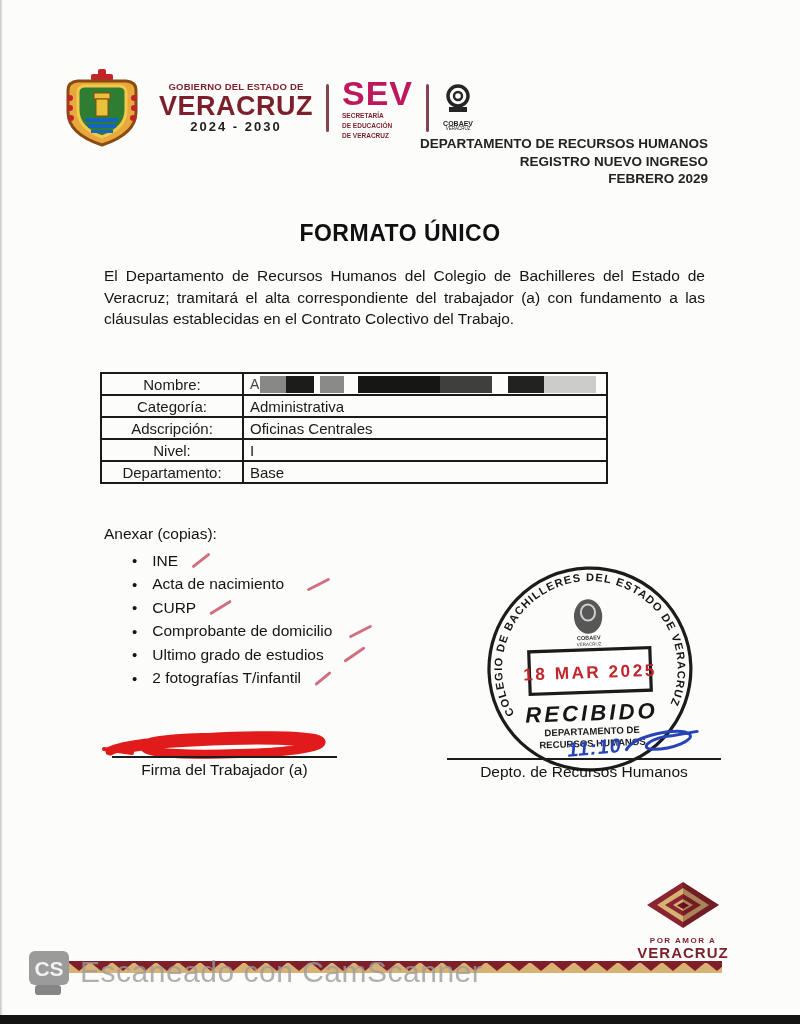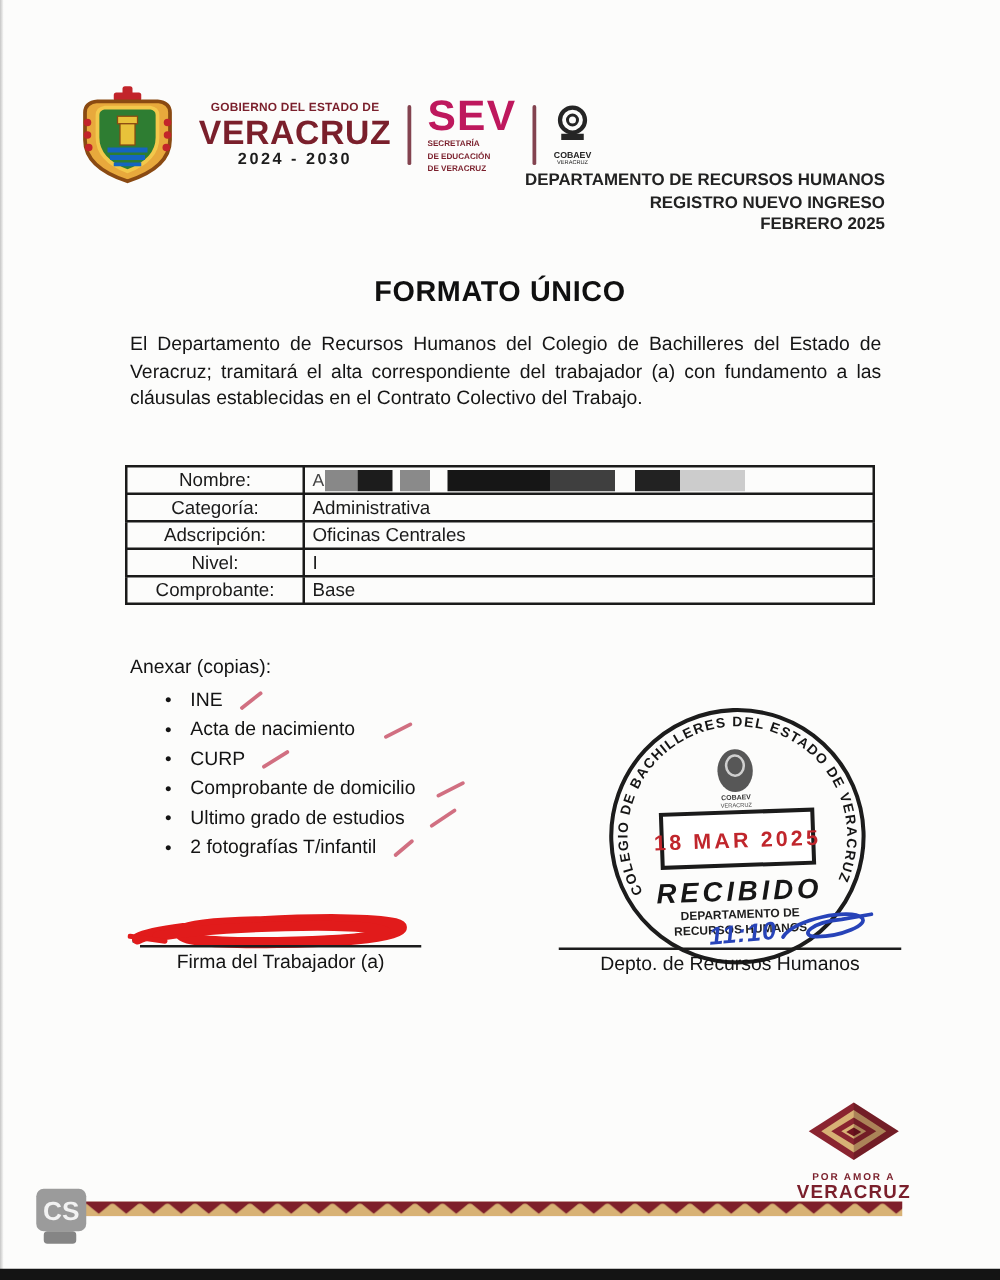--- a/index.html
+++ b/index.html
@@ -26,21 +26,21 @@
   .dept-block{position:absolute;right:92px;top:135px;text-align:right;
               font-size:13.5px;font-weight:bold;line-height:17.5px;color:#222;}
 
   
   .doc-title{position:absolute;left:0;top:220px;width:100%;text-align:center;
              font-size:23px;font-weight:bold;letter-spacing:.5px;color:#101010;}
   .intro{position:absolute;left:104px;top:265px;width:601px;font-size:15.5px;
          line-height:21.5px;text-align:justify;color:#151515;}
 
   
-  table.form{position:absolute;left:100px;top:372px;width:600px;border-collapse:collapse;}
+  table.form{position:absolute;left:100px;top:372px;width:508px;border-collapse:collapse;}
   table.form td{border:2px solid #1a1a1a;height:20px;font-size:15px;padding:0 6px;}
   td.lbl{width:128px;text-align:center;}
   td.val{text-align:left;}
   .redact-wrap{display:flex;align-items:center;gap:0;height:18px;}
   .redact-initial{font-size:14px;color:#444;margin-right:1px;}
   .redact-wrap span.blk{display:inline-block;height:17px;}
 
   
   .checklist{position:absolute;left:104px;top:513px;margin-top:12px;}
   .chk-head{font-size:15.5px;color:#141414;}
@@ -121,21 +121,21 @@
         <rect x="7" y="23" width="18" height="5" fill="#252525"></rect>
       </svg>
       <div class="cob-name">COBAEV</div>
       <div class="cob-sub">VERACRUZ</div>
     </div>
   </div>
 
   <div class="dept-block">
     <div>DEPARTAMENTO DE RECURSOS HUMANOS</div>
     <div>REGISTRO NUEVO INGRESO</div>
-    <div>FEBRERO 2025</div>
+    <div>FEBRERO 2029</div>
   </div>
 
   <div class="doc-title">FORMATO ÚNICO</div>
   <div class="intro">El Departamento de Recursos Humanos del Colegio de Bachilleres del Estado de Veracruz; tramitará el alta correspondiente del trabajador (a) con fundamento a las cláusulas establecidas en el Contrato Colectivo del Trabajo.</div>
 
   <table class="form">
     <tbody>
         <tr>
       <td class="lbl">Nombre:</td>
       <td class="val">
@@ -159,21 +159,21 @@
     </tr>
     <tr>
       <td class="lbl">Adscripción:</td>
       <td class="val">Oficinas Centrales</td>
     </tr>
     <tr>
       <td class="lbl">Nivel:</td>
       <td class="val">I</td>
     </tr>
     <tr>
-      <td class="lbl">Comprobante:</td>
+      <td class="lbl">Departamento:</td>
       <td class="val">Base</td>
     </tr>
   </tbody>
     </table>
 
   <div class="checklist">
     <div class="chk-head">Anexar (copias):</div>
     <ul class="chk-ul">
       <li>
           <span class="bullet">•</span>
@@ -270,15 +270,16 @@
       </pattern>
     </defs>
     <rect width="676" height="12" fill="url(#zz)"></rect>
   </svg>
 
   <svg class="cs-badge" viewBox="0 0 44 50">
     <rect x="2" y="2" width="40" height="34" rx="6" fill="#9b9b9b"></rect>
     <rect x="8" y="36" width="26" height="10" rx="3" fill="#858585"></rect>
     <text x="22" y="27" text-anchor="middle" font-size="21" font-weight="bold" fill="#f2f2f2" font-family="Liberation Sans, sans-serif">CS</text>
   </svg>
+  <div class="watermark">Escaneado con CamScanner</div>
 
   <div class="bottom-bar"></div>
 </div>
 
 </body></html>

